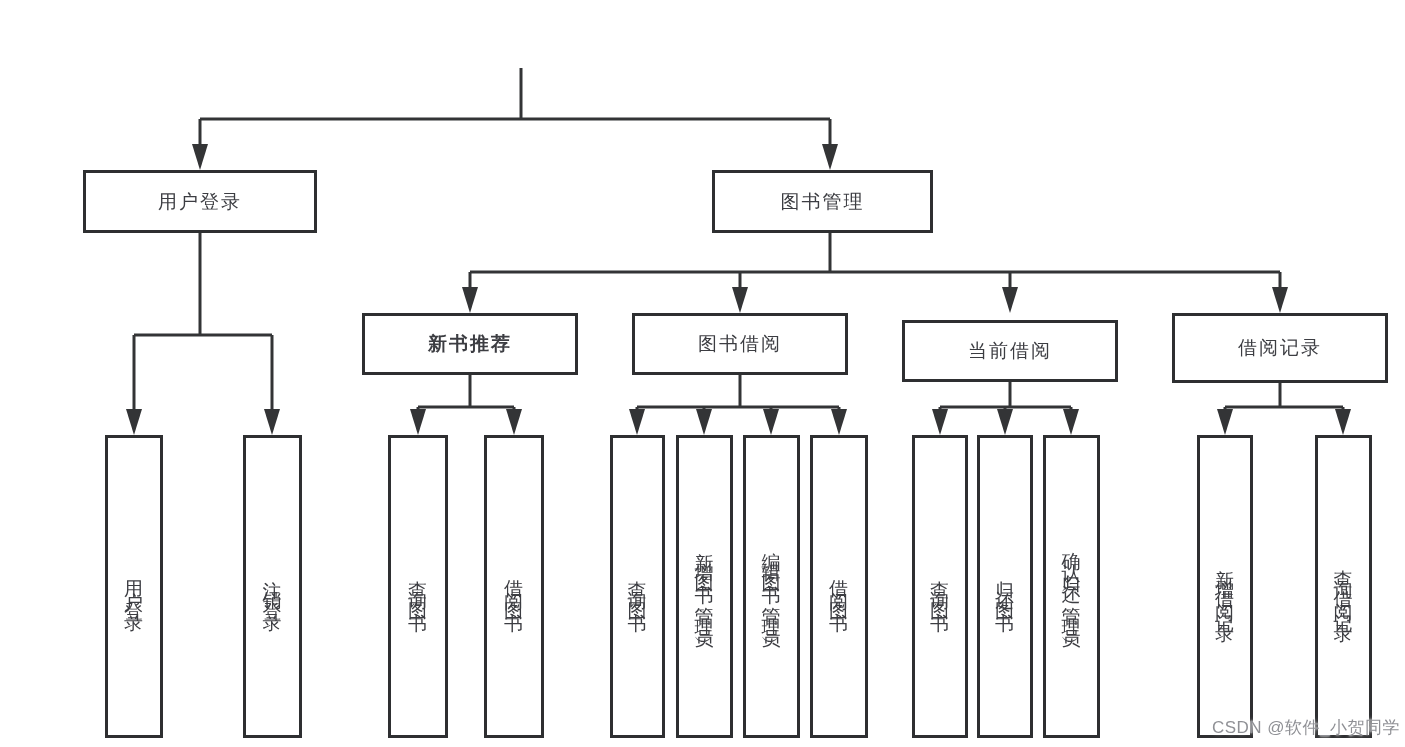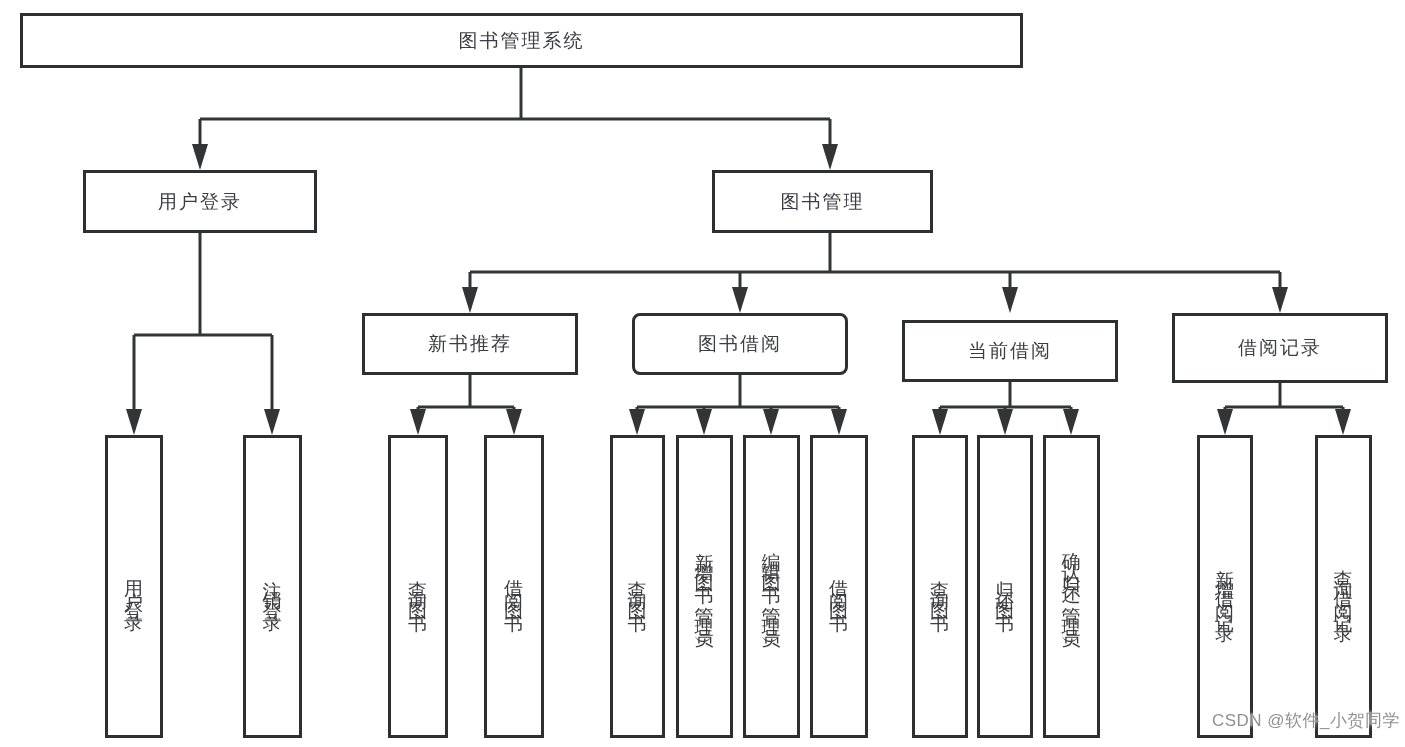--- a/index.html
+++ b/index.html
@@ -45,43 +45,43 @@
     color: #3c3d42;
     z-index: 2;
     text-align: center;
   }
   
   .n-root   { left: 20px;  top: 13px;  width: 1003px; height: 55px; }
   
   .n-ulogin { left: 83px;  top: 170px; width: 234px; height: 63px; }
   .n-bmgmt  { left: 712px; top: 170px; width: 221px; height: 63px; }
   
-  .n-newbk  { left: 362px;  top: 313px; width: 216px; height: 62px; }
-  .n-borrow { left: 632px;  top: 313px; width: 216px; height: 62px; border-radius: 8px; }
+  .n-newbk  { left: 362px;  top: 313px; width: 216px; height: 62px; font-weight: bold; }
+  .n-borrow { left: 632px;  top: 313px; width: 216px; height: 62px; }
   .n-curr   { left: 902px;  top: 313px; width: 216px; height: 62px; margin-top: 7px; }
   .n-rec    { left: 1172px; top: 313px; width: 216px; height: 70px; }
   
   .l-u1 { left: 105px;  top: 435px; width: 58px; height: 303px; }
   .l-u2 { left: 243px;  top: 435px; width: 59px; height: 303px; }
   .l-n1 { left: 388px;  top: 435px; width: 60px; height: 303px; }
   .l-n2 { left: 484px;  top: 435px; width: 60px; height: 303px; }
   .l-b1 { left: 610px;  top: 435px; width: 55px; height: 303px; }
   .l-b2 { left: 676px;  top: 435px; width: 57px; height: 303px; }
   .l-b3 { left: 743px;  top: 435px; width: 57px; height: 303px; }
   .l-b4 { left: 810px;  top: 435px; width: 58px; height: 303px; }
   .l-c1 { left: 912px;  top: 435px; width: 56px; height: 303px; }
   .l-c2 { left: 977px;  top: 435px; width: 56px; height: 303px; }
   .l-c3 { left: 1043px; top: 435px; width: 57px; height: 303px; }
   .l-r1 { left: 1197px; top: 435px; width: 56px; height: 303px; }
   .l-r2 { left: 1315px; top: 435px; width: 57px; height: 303px; }
 
   #watermark {
     position: absolute;
     right: 5px;
-    bottom: 15px;
+    bottom: 8px;
     font-size: 17px;
     letter-spacing: 0.5px;
     color: #8f9095;
     z-index: 5;
     text-shadow: 0 0 2px #ffffff, 0 0 4px #ffffff;
   }
 </style>
 </head>
 <body>
 
@@ -149,21 +149,20 @@
       <polygon points="771,435 763,409 779,409"></polygon>
       <polygon points="839,435 831,409 847,409"></polygon>
       <polygon points="940,435 932,409 948,409"></polygon>
       <polygon points="1005,435 997,409 1013,409"></polygon>
       <polygon points="1071,435 1063,409 1079,409"></polygon>
       <polygon points="1225,435 1217,409 1233,409"></polygon>
       <polygon points="1343,435 1335,409 1351,409"></polygon>
     </g>
   </svg>
 
-  <div class="hbox n-root">图书管理系统</div>
 
   <div class="hbox n-ulogin">用户登录</div>
   <div class="hbox n-bmgmt">图书管理</div>
 
   <div class="hbox n-newbk">新书推荐</div>
   <div class="hbox n-borrow">图书借阅</div>
   <div class="hbox n-curr">当前借阅</div>
   <div class="hbox n-rec">借阅记录</div>
 
   <div class="vbox l-u1">用户登录</div>

